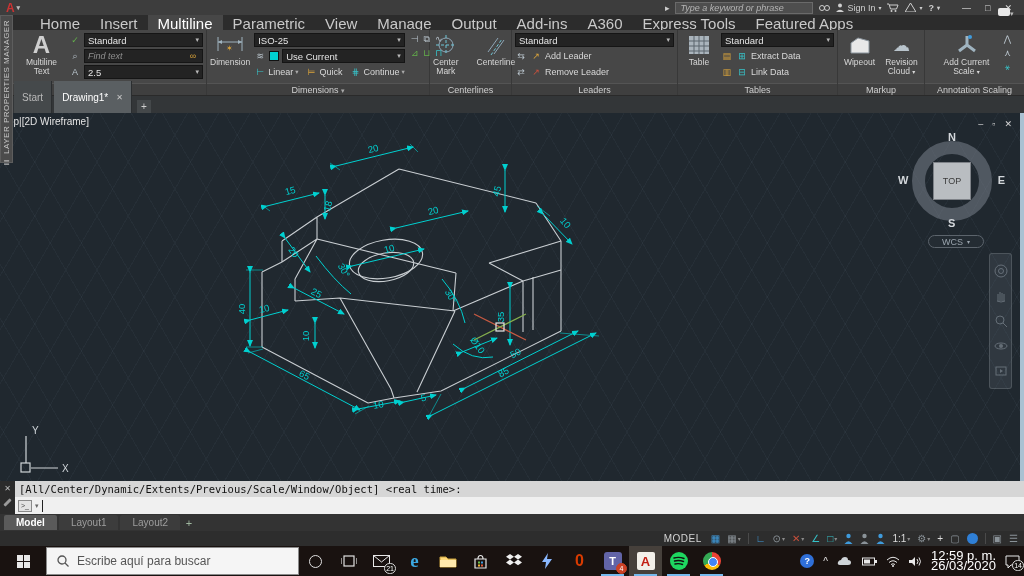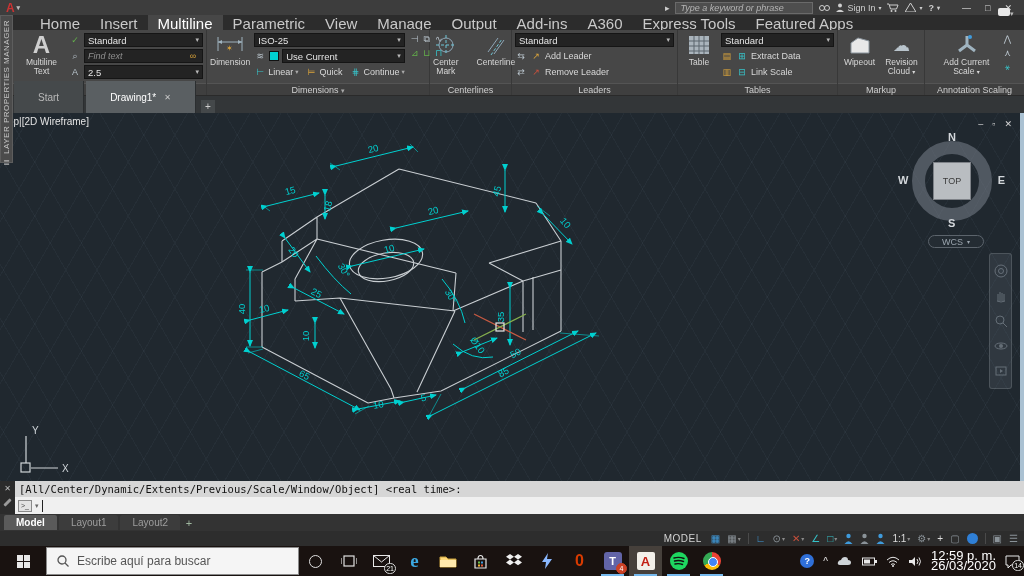--- a/index.html
+++ b/index.html
@@ -57,21 +57,21 @@
   .mini { font-size:9px; color:#b9c4cc; width:12px; text-align:center; }
   .mini.green { color:#63b04a; } .mini.cyanize { color:#37c3c9; } .mini.gold { color:#d9a33a; }
   .swatch { width:10px; height:10px; background:#00d0d0; border:1px solid #111; }
   .rbtn { display:flex; align-items:center; gap:2px; color:#d8d8d8; font-size:9px; }
   .rbtn .caret { font-size:6.5px; color:#aaa; }
   .minigrid { display:grid; grid-template-columns:12px 12px 12px; grid-auto-rows:14px; align-content:start; padding-top:2px; }
   .leftminicol { width:11px; display:flex; flex-direction:column; gap:6px; padding-top:3px; align-items:center; }
 
   
   .filetabs { position:absolute; left:0; top:96px; width:1024px; height:17px; background:#333638; display:flex; align-items:flex-end; padding-left:14px; }
-  .ftab { height:32px; padding:0 24px; font-size:10px; display:flex; align-items:center; gap:8px;
+  .ftab { height:32px; padding:0 8px; font-size:10px; display:flex; align-items:center; gap:8px;
     background:#45494b; color:#b9b9b9; border-right:1px solid #2b2e30; margin-right:2px; }
   .ftab.active { background:#5a5f62; color:#fff; }
   .ftab .x { color:#c9c9c9; font-size:8px; }
   .ftplus { width:14px; height:13px; background:#44484a; color:#cfcfcf; font-size:10px;
     display:flex; align-items:center; justify-content:center; margin-left:3px; }
 
   
   .canvas { position:absolute; left:0; top:113px; width:1024px; height:368px; background:#20282f;
     background-image:
       repeating-linear-gradient(60deg,  rgba(110,130,150,.07) 0 1px, transparent 1px 27px),
@@ -408,21 +408,21 @@
             <span class="mini gold">▤</span>
               <span class="mini cyanize">⊞</span>
             <span class="rbtn">
                 <span>Extract Data</span>
               </span>
           </div>
           <div class="ctrlrow">
             <span class="mini gold">▥</span>
               <span class="mini cyanize">⊟</span>
             <span class="rbtn">
-                <span>Link Scale</span>
+                <span>Link Data</span>
               </span>
           </div>
         </div>
       </div>
       <div class="plabel"><span>Tables</span></div>
     </div>
 
     <div class="panel" style="width:87px">
       <div class="pbody" style="justify-content:center; gap:4px">
         <div class="bigbtn" style="width:38px">

